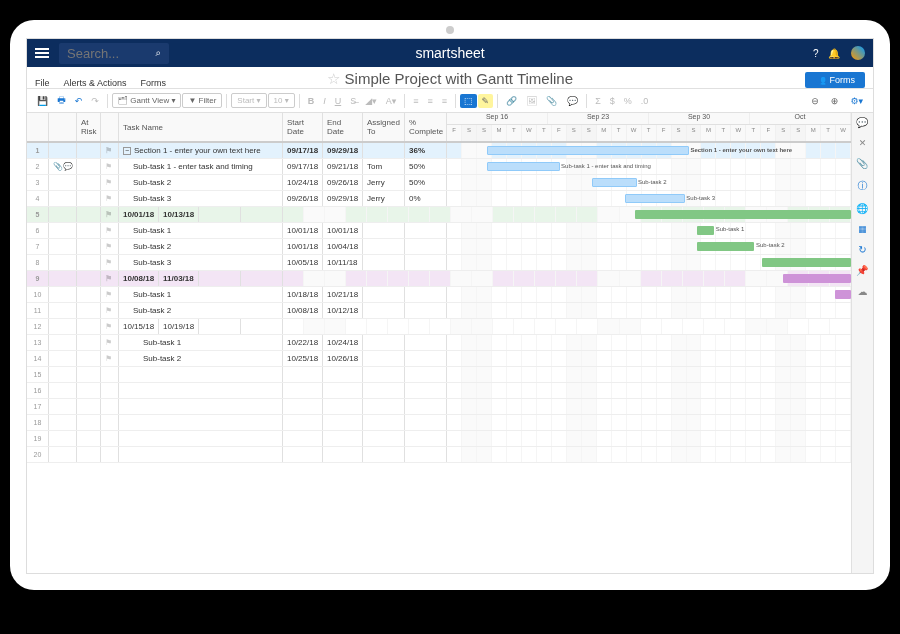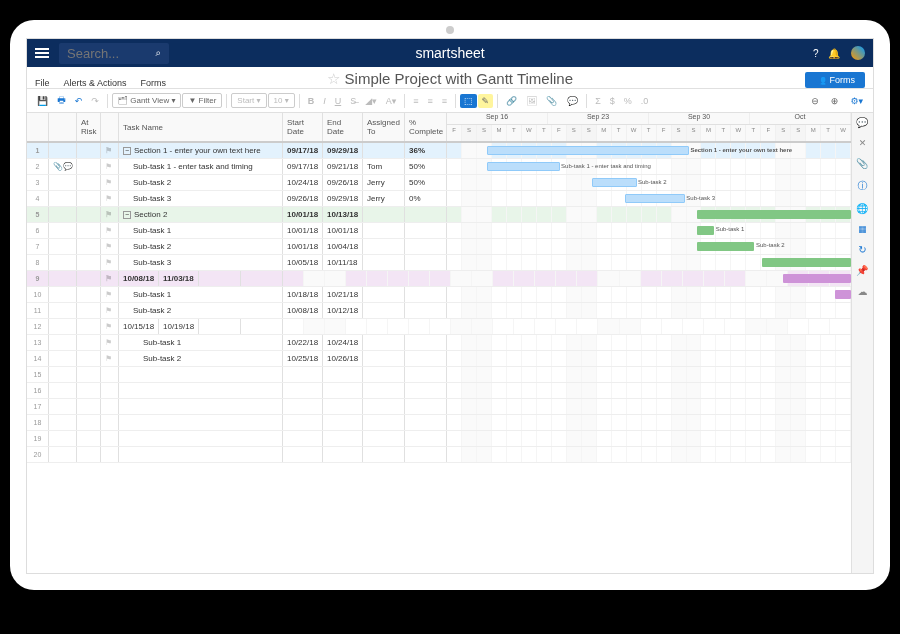--- a/index.html
+++ b/index.html
@@ -409,24 +409,20 @@
                 </div>
               </div>
             </div>
             <div class="row section2">
               <div class="row-num">5</div>
               <div class="col col-icons"></div>
               <div class="col col-risk"></div>
               <div class="col col-flag">
                 <span style="opacity:.25">⚑</span>
               </div>
-              <div class="col col-task indent0">
-                <span class="collapse">−</span>
-                <span>Section 2</span>
-              </div>
               <div class="col col-sdate">10/01/18</div>
               <div class="col col-edate">10/13/18</div>
               <div class="col col-assign"></div>
               <div class="col col-pct" style="text-align: right;"></div>
               <div class="gantt-cell">
                 <div class="gantt-bg">
                   <div class="gcol"></div>
                   <div class="gcol wk"></div>
                   <div class="gcol wk"></div>
                   <div class="gcol"></div>

